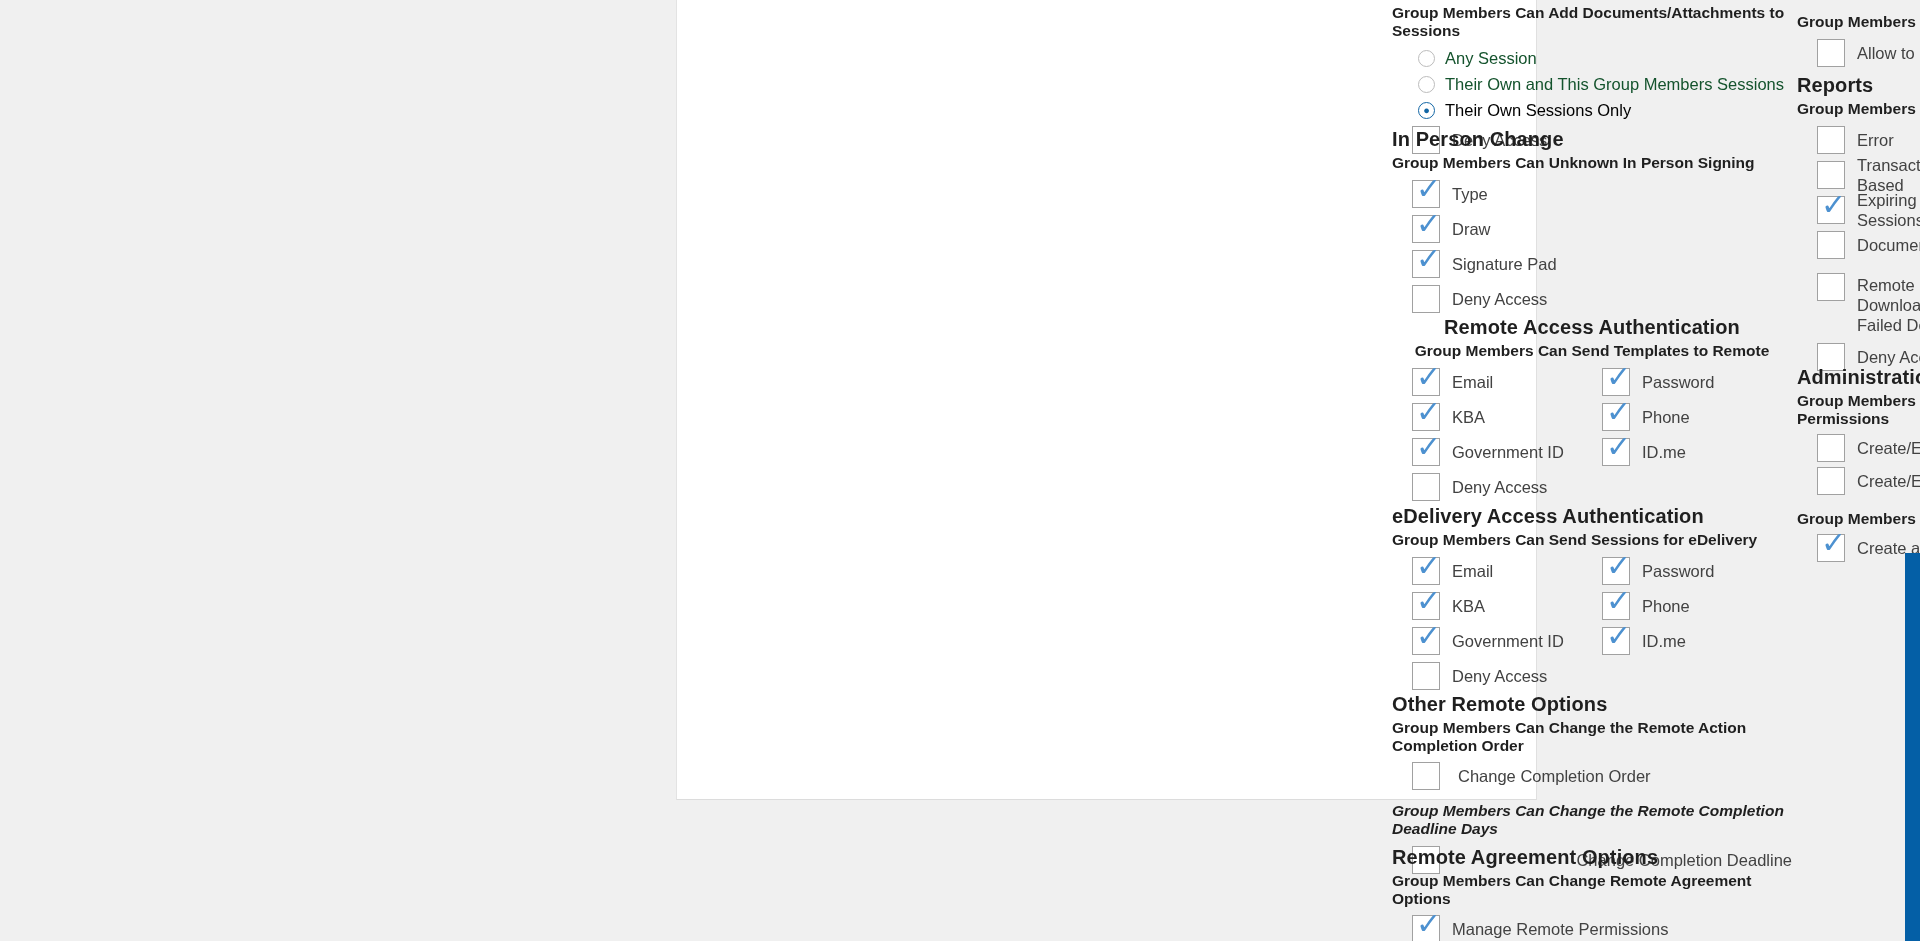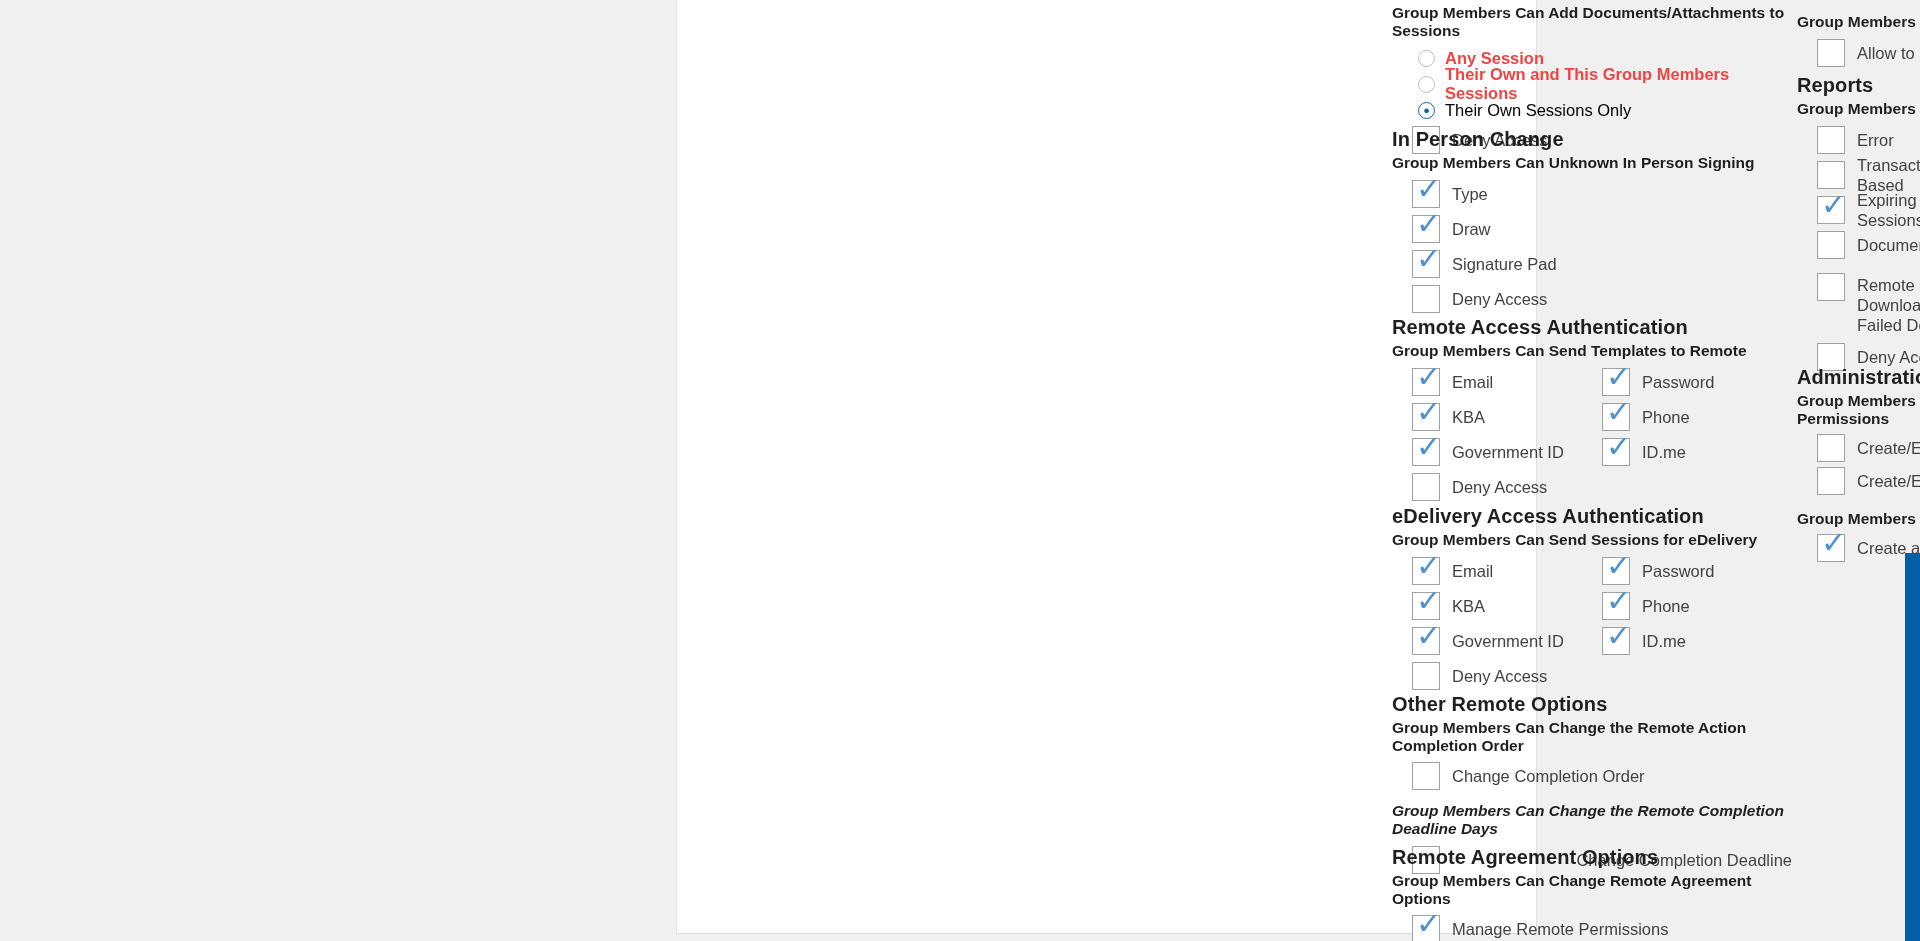--- a/index.html
+++ b/index.html
@@ -1,18 +1,18 @@
 <!DOCTYPE html>
 <html><head>
 <meta charset="utf-8">
 <style>
   * { margin:0; padding:0; box-sizing:border-box; }
   html,body { width:1920px; height:941px; background:#f0f0f0; overflow:hidden;
               font-family:"Liberation Sans","DejaVu Sans",sans-serif; }
-  #panel { position:absolute; left:676px; top:0; width:861px; height:934px;
+  #panel { position:absolute; left:676px; top:0; width:861px; height:800px;
            background:#ffffff; border-left:1px solid #e3e3e3; border-right:1px solid #e0e0e0;
            border-bottom:1px solid #dcdcdc; }
   #scrollbar { position:absolute; right:0; top:553px; width:15px; height:388px; background:#045fa6; }
 
   .col { position:absolute; top:0; }
   #col-left  { left:715px; width:400px; }
   #col-right { left:1120px; width:430px; }
   .block { position:absolute; left:0; width:100%; }
 
   h2.sec { font-size:20px; line-height:22px; font-weight:700; color:#1f1f1f; letter-spacing:.1px; }
@@ -32,21 +32,21 @@
   .pair .cell .cb-row { margin-left:20px; }
 
   .radio-row { display:flex; align-items:center; height:26px; margin-left:26px; }
   .radio { position:relative; width:17px; height:17px; border:1.5px solid #ababab; border-radius:50%;
            background:#fff; flex:none; display:flex; align-items:center; justify-content:center;
            cursor:pointer; }
   .radio .dot { font-size:11px; line-height:1; color:#1266a5; }
   .radio.on { border-color:#1266a5; }
   .radio-label { margin-left:10px; font-size:16.5px; color:#000000; }
   .radio-row.disabled .radio { border-color:#bcbcbc; }
-  .radio-row.disabled .radio-label { color:#ef4444;font-weight:bold; }
+  .radio-row.disabled .radio-label { color:#14532d; }
 
   .first-head { margin-top:1px; }
   .rows-start { margin-top:8px; }
 </style>
 </head>
 <body>
 
 <div id="panel">
 
   <div class="col" id="col-left">
@@ -103,21 +103,21 @@
         <span class="cb-label">Signature Pad</span>
       </div>
       <div class="cb-row">
         <span class="cb">
             <span class="check"></span>
           </span>
         <span class="cb-label">Deny Access</span>
       </div>
     </div>
 
-    <div class="block" style="top:316px;">
+    <div class="block" style="top:316px;text-align:center;">
       <h2 class="sec">Remote Access Authentication</h2>
       <h3 class="sub">Group Members Can Send Templates to Remote</h3>
       <div class="rows-start"></div>
       <div class="pair">
         <div class="cell">
             <div class="cb-row">
           <span class="cb">
                 <span class="check">✓</span>
               </span>
           <span class="cb-label">Email</span>
@@ -238,21 +238,21 @@
         <span class="cb">
             <span class="check"></span>
           </span>
         <span class="cb-label">Deny Access</span>
       </div>
     </div>
 
     <div class="block" style="top:693px;">
       <h2 class="sec">Other Remote Options</h2>
       <h3 class="sub">Group Members Can Change the Remote Action Completion Order</h3>
-      <div class="cb-row" style="margin-top:7px;">
+      <div class="cb-row" style="margin-top:7px;gap:6px;">
         <span class="cb">
             <span class="check"></span>
           </span>
         <span class="cb-label">Change Completion Order</span>
       </div>
       <h3 class="sub" style="margin-top:12px;font-style:italic;">Group Members Can Change the Remote Completion Deadline Days</h3>
       <div class="cb-row" style="margin-top:8px;justify-content:space-between;">
         <span class="cb">
             <span class="check"></span>
           </span>

